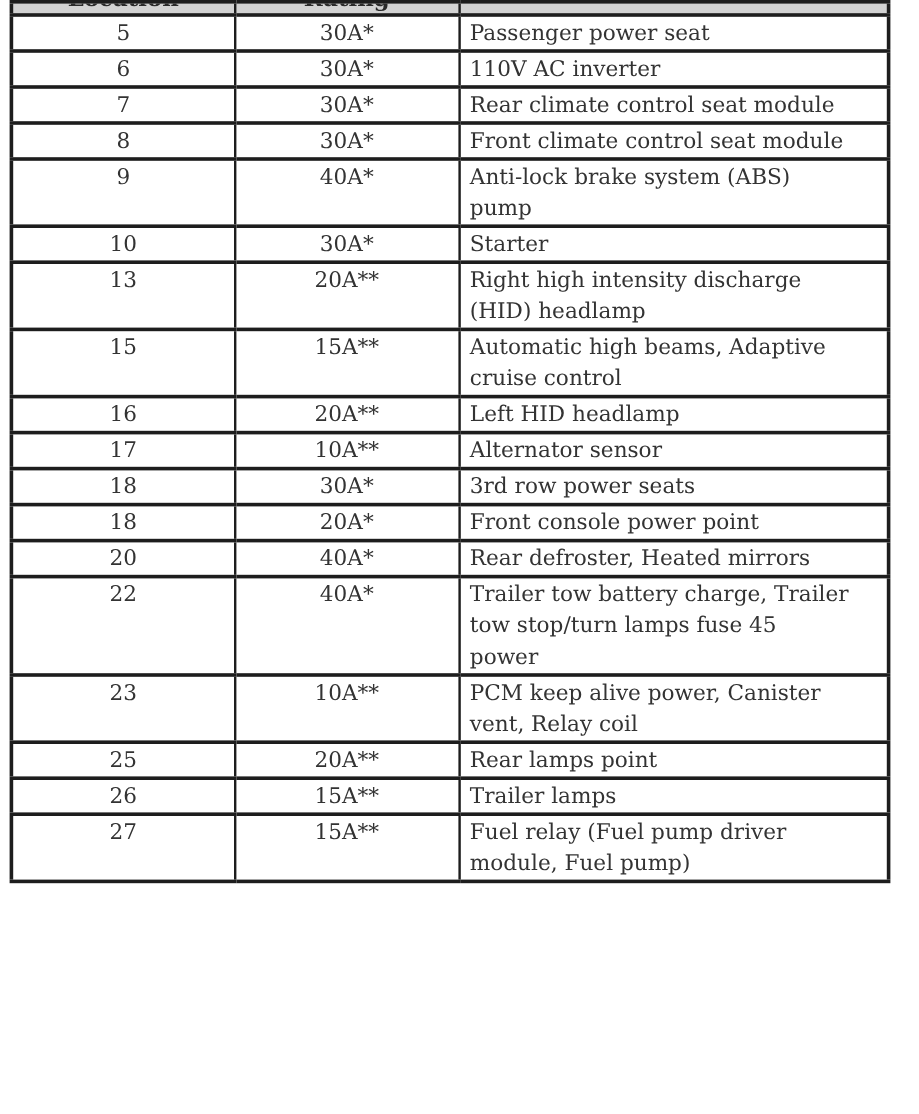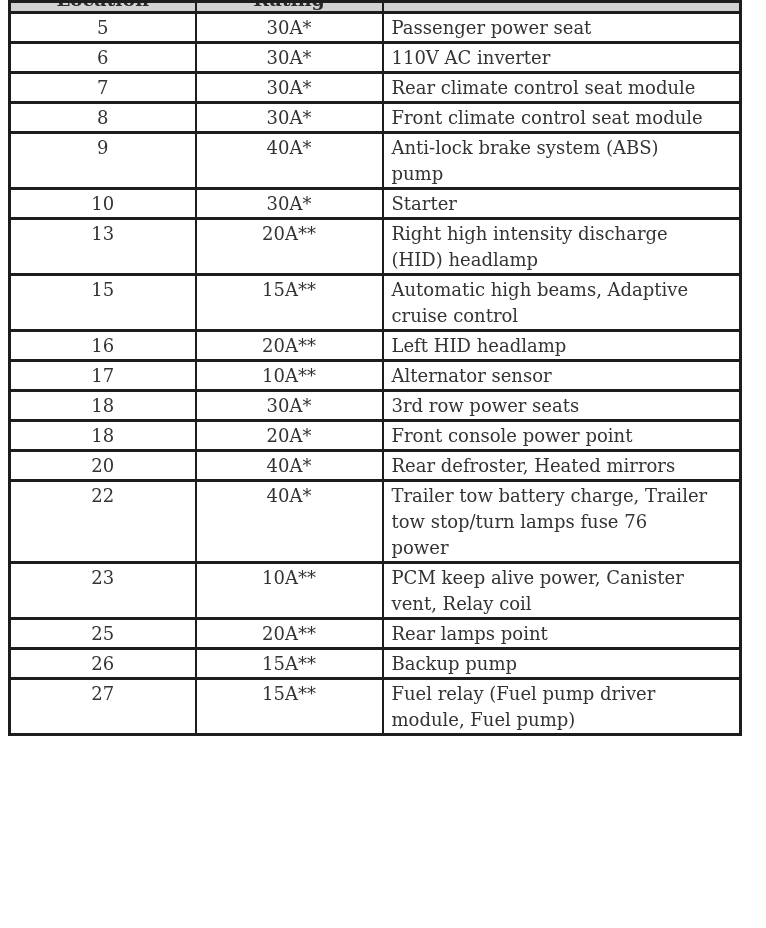--- a/index.html
+++ b/index.html
@@ -179,42 +179,42 @@
     <td class="c1">20</td>
     <td class="c2">40A*</td>
     <td class="c3">Rear defroster, Heated mirrors</td>
   </tr>
 
 
   <tr>
     <td class="c1">22</td>
     <td class="c2">40A*</td>
     <td class="c3">Trailer tow battery charge, Trailer
-tow stop/turn lamps fuse 76
+tow stop/turn lamps fuse 45
 power</td>
   </tr>
 
   <tr>
     <td class="c1">23</td>
     <td class="c2">10A**</td>
     <td class="c3">PCM keep alive power, Canister
 vent, Relay coil</td>
   </tr>
 
 
   <tr>
     <td class="c1">25</td>
     <td class="c2">20A**</td>
     <td class="c3">Rear lamps point</td>
   </tr>
 
   <tr>
     <td class="c1">26</td>
     <td class="c2">15A**</td>
-    <td class="c3">Backup pump</td>
+    <td class="c3">Trailer lamps</td>
   </tr>
 
   <tr>
     <td class="c1">27</td>
     <td class="c2">15A**</td>
     <td class="c3">Fuel relay (Fuel pump driver
 module, Fuel pump)</td>
   </tr>
 </tbody>
   </table>

